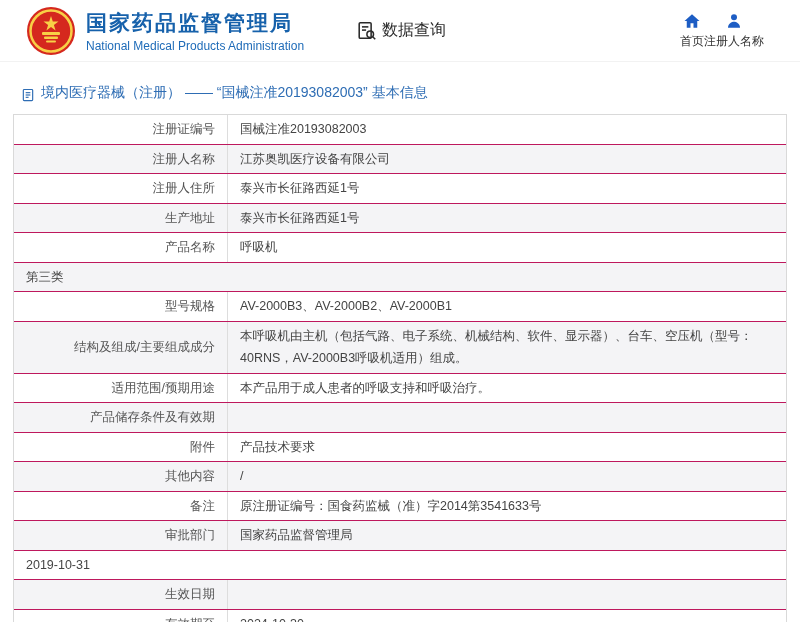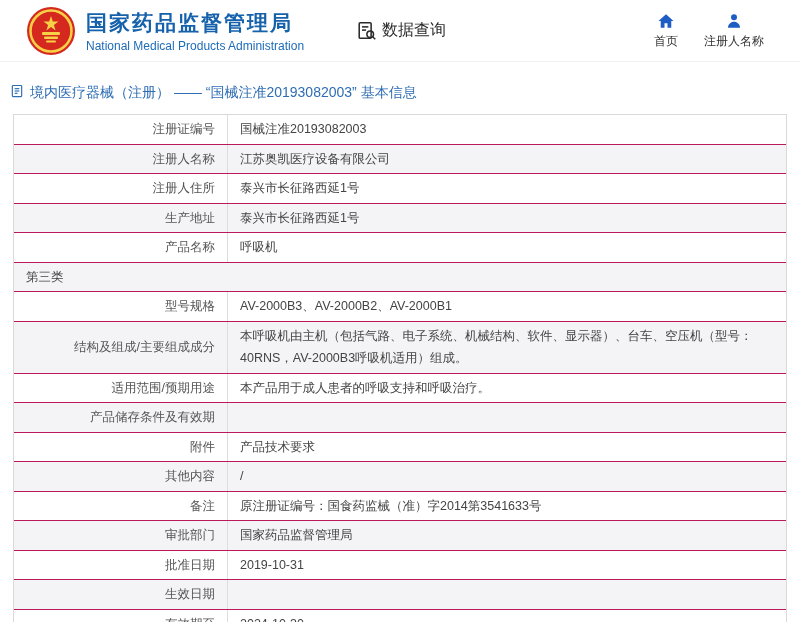--- a/index.html
+++ b/index.html
@@ -18,29 +18,29 @@
   }
   .logo { width: 50px; height: 50px; flex: none; cursor: pointer; }
   .title-block { margin-left: 10px; }
   .title-cn { color: #1661ab; font-size: 21px; font-weight: bold; letter-spacing: 2px; white-space: nowrap; }
   .title-en { color: #1e6bb8; font-size: 12px; margin-top: 2px; white-space: nowrap; }
   .nav-dq {
     display: flex; align-items: center; gap: 4px;
     margin-left: 52px; font-size: 16px; color: #2b2b2b; cursor: pointer; white-space: nowrap;
   }
   .spacer { flex: 1; }
-  .nav-right { display: flex; gap: 26px; margin-right: 6px; }
+  .nav-right { display: flex; margin-right: 6px; }
   .nav-item {
     display: flex; flex-direction: column; align-items: center; gap: 3px;
     font-size: 12px; color: #333; cursor: pointer; white-space: nowrap;
   }
   
   .breadcrumb {
-    display: flex; align-items: flex-start; gap: 6px;
-    padding: 22px 13px 12px 10px;
+    display: flex; align-items: flex-end; gap: 6px;
+    padding: 22px 13px 12px 21px;
     font-size: 14px; color: #2e6db4;
   }
   
   .content { margin: 0 13px; padding-bottom: 9px; border-bottom: 1px solid #e8e8ef; }
   .info-table { border: 1px solid #d9d9d9; background: #fff; }
   .t-row { display: flex; border-bottom: 1px solid #be185d; background: #fff; }
   .t-row:last-child { border-bottom: none; }
   .t-row.alt { background: #f4f4f6; }
   .cell-label {
     width: 214px; flex: none;
@@ -229,23 +229,20 @@
       </div>
       <div class="t-row alt">
         <div class="cell-label">
           <span>审批部门</span>
         </div>
         <div class="cell-value">
           <span class="val-text">国家药品监督管理局</span>
         </div>
       </div>
       <div class="t-row">
-        <div class="cell-label">
-          <span>批准日期</span>
-        </div>
         <div class="cell-value">
           <span class="val-text">2019-10-31</span>
         </div>
       </div>
       <div class="t-row alt">
         <div class="cell-label">
           <span>生效日期</span>
         </div>
         <div class="cell-value">
           <span class="val-text"></span>

